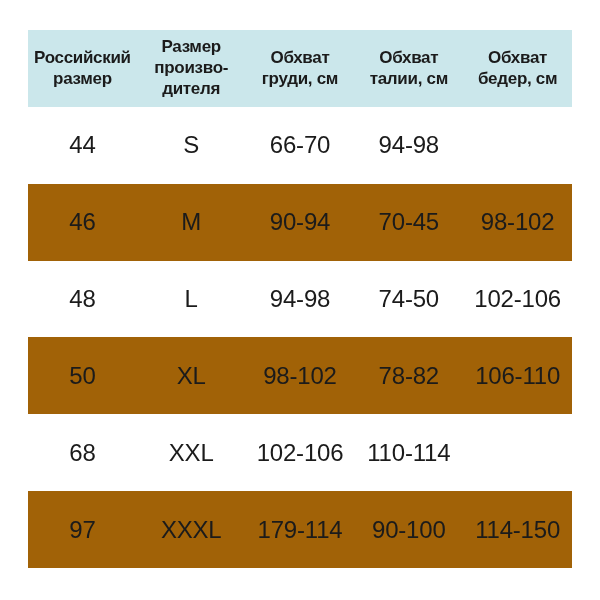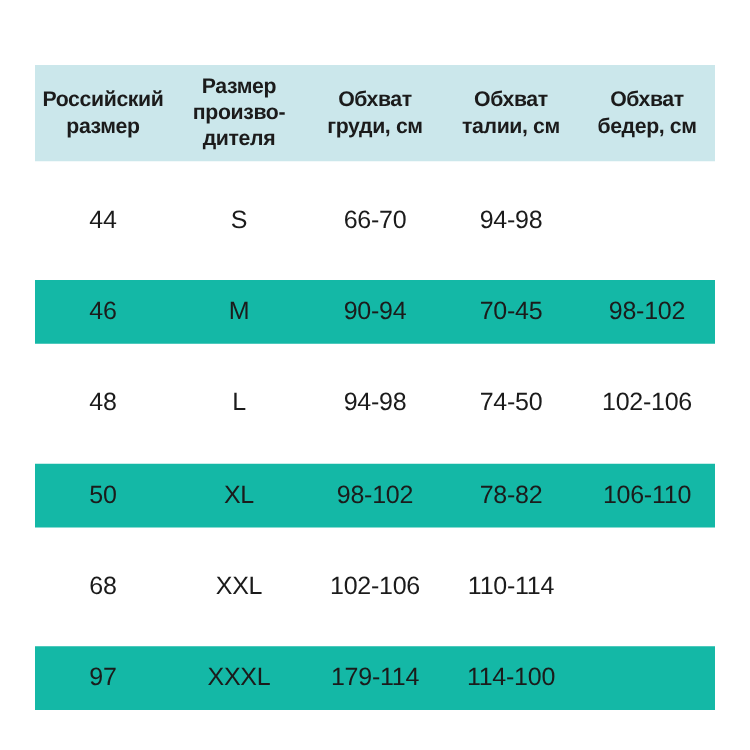--- a/index.html
+++ b/index.html
@@ -21,36 +21,35 @@
     top: 30px;
     width: 544px;
     height: 538px;
     display: flex;
     flex-direction: column;
   }
   .row {
     flex: 1;
     display: grid;
     grid-template-columns: repeat(5, 1fr);
-    margin-top: 22px;
   }
   
   .size-table .row:nth-child(2n+3) {
-    background: #14b8a6;
+    background: #a16207;
   }
   .header-row {
     flex: 0 0 77px;
     background: #cbe7eb;
   }
   .cell {
     display: flex;
     align-items: center;
     justify-content: center;
     text-align: center;
-    font-size: 20px;
+    font-size: 24px;
     letter-spacing: -0.2px;
   }
   .header-row .cell {
     font-weight: bold;
     font-size: 17px;
     line-height: 1.22;
     white-space: pre-line;
     letter-spacing: -0.3px;
   }
 </style>
@@ -108,16 +107,17 @@
     <div class="cell">68</div>
     <div class="cell">XXL</div>
     <div class="cell">102-106</div>
     <div class="cell">110-114</div>
   </div>
 
   <div class="row">
     <div class="cell">97</div>
     <div class="cell">XXXL</div>
     <div class="cell">179-114</div>
-    <div class="cell">114-100</div>
+    <div class="cell">90-100</div>
+    <div class="cell">114-150</div>
   </div>
 
 </div>
 
 </body></html>

